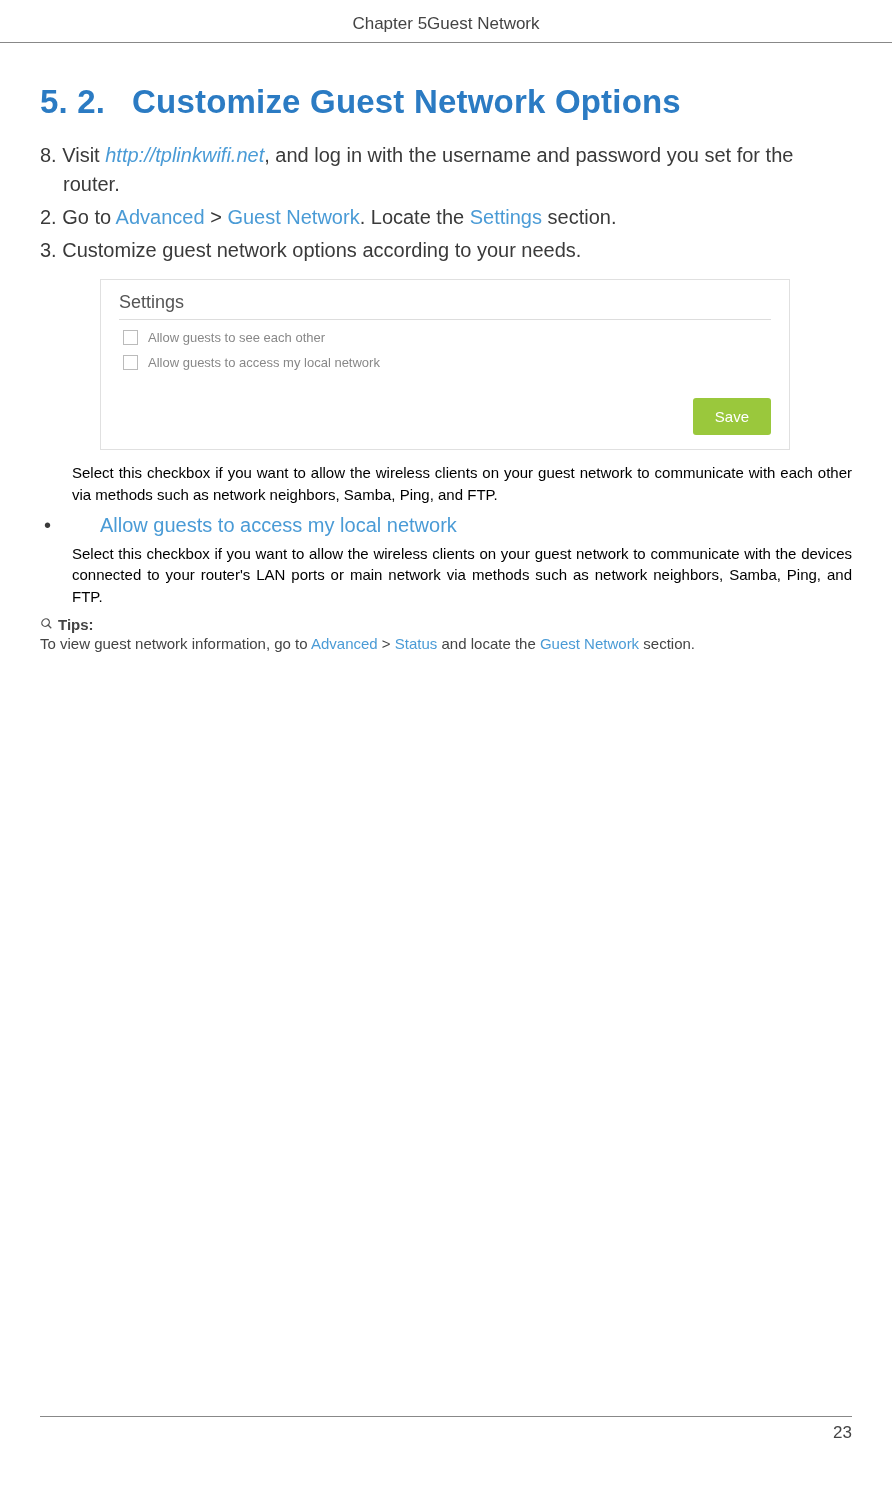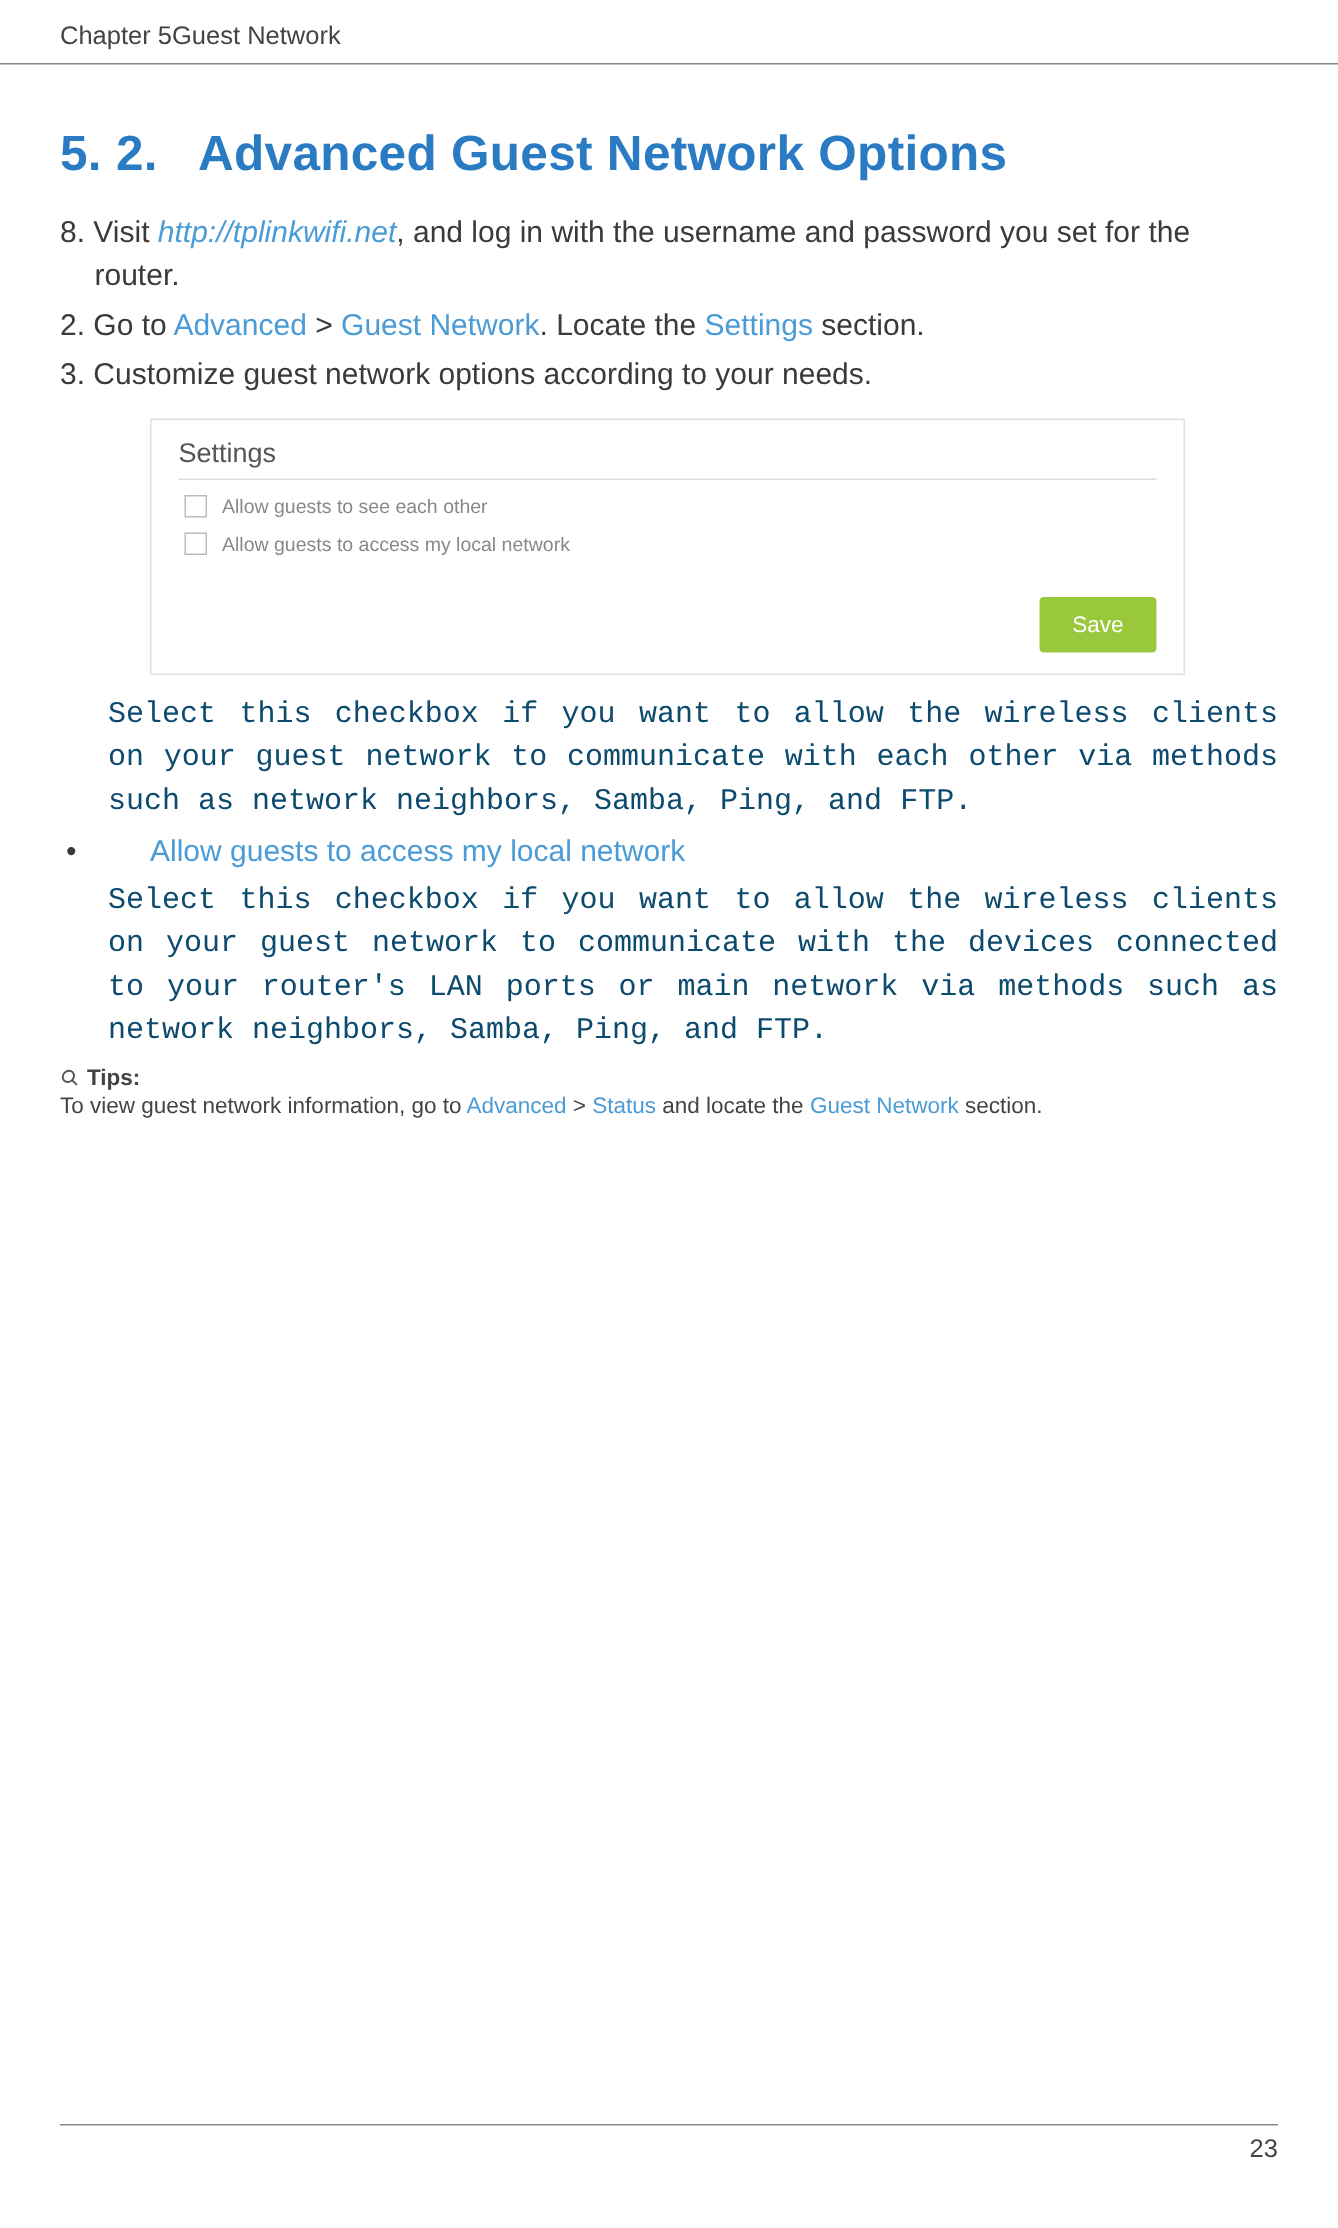--- a/index.html
+++ b/index.html
@@ -10,21 +10,21 @@
     body {
       font-family: -apple-system, BlinkMacSystemFont, 'Segoe UI', Arial, sans-serif;
       width: 892px;
       height: 1485px;
       background: #fff;
       position: relative;
       color: #333;
     }
     .page-header {
       display: flex;
-      justify-content: flex-start;
+      justify-content: center;
       padding: 14px 40px 8px 40px;
       border-bottom: 1px solid #888;
       font-size: 17px;
       color: #444;
     }
     .content {
       padding: 0 40px 0 40px;
     }
     .section-heading {
       font-size: 33px;
@@ -111,27 +111,26 @@
     }
     .bullet-line .bullet {
       display: inline-block;
       width: 28px;
       color: #3a3a3a;
     }
     .option-title {
       color: #4a9bd6;
     }
     .option-desc {
-      font-size: 20px;
+      font-size: 15px;
       line-height: 1.45;
       padding-left: 32px;
       margin-bottom: 8px;
-      color: #0c4a6e;
+      color: #000000;
       text-align: justify;
-      font-family: Liberation Mono, monospace;
     }
     .tips-line {
       font-size: 15px;
       color: #444;
       margin-top: 2px;
       display: flex;
       align-items: center;
       gap: 4px;
     }
     .tips-icon {
@@ -168,21 +167,21 @@
 <body>
 
 <div class="page-header">
   <span>Chapter 5</span>
   <span>Guest Network</span>
 </div>
 
 <div class="content">
 
   <h1 class="section-heading">
-    <span class="sec-num">5. 2.</span><span>Advanced Guest Network Options</span>
+    <span class="sec-num">5. 2.</span><span>Customize Guest Network Options</span>
   </h1>
 
   <p class="step step-indent">
     <span>8. Visit </span><span class="link-blue">http://tplinkwifi.net</span><span>, and log in with the username and password you set for the router.</span>
   </p>
 
   <p class="step step-indent">
     <span>2. Go to </span><span class="ui-blue">Advanced</span><span> &gt; </span><span class="ui-blue">Guest Network</span><span>. Locate the </span><span class="ui-blue">Settings</span><span> section.</span>
   </p>
 

